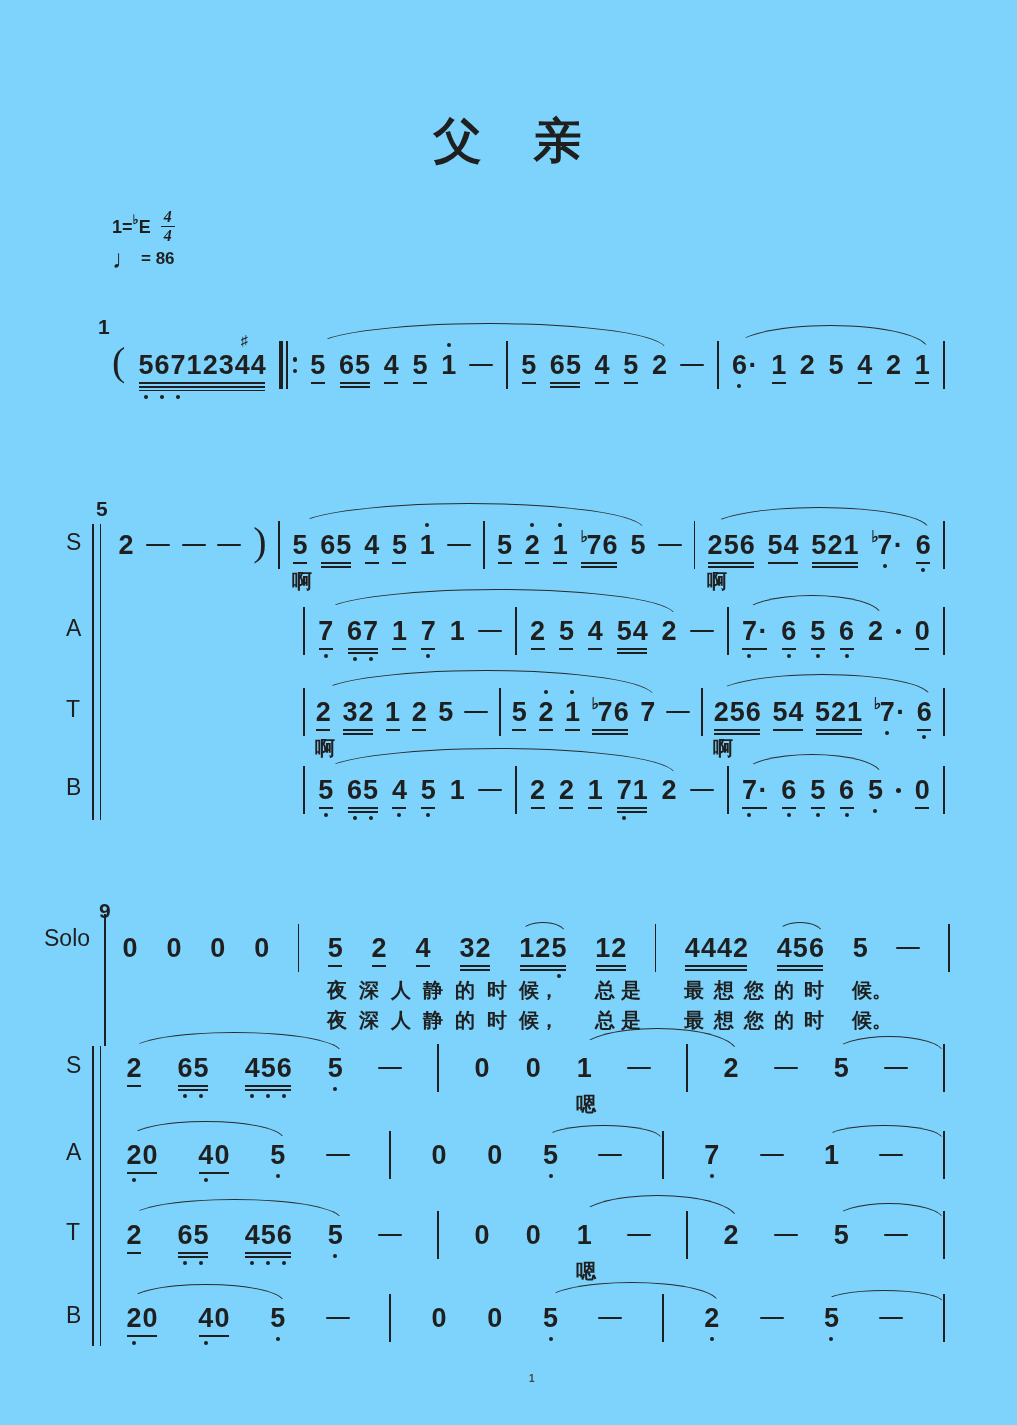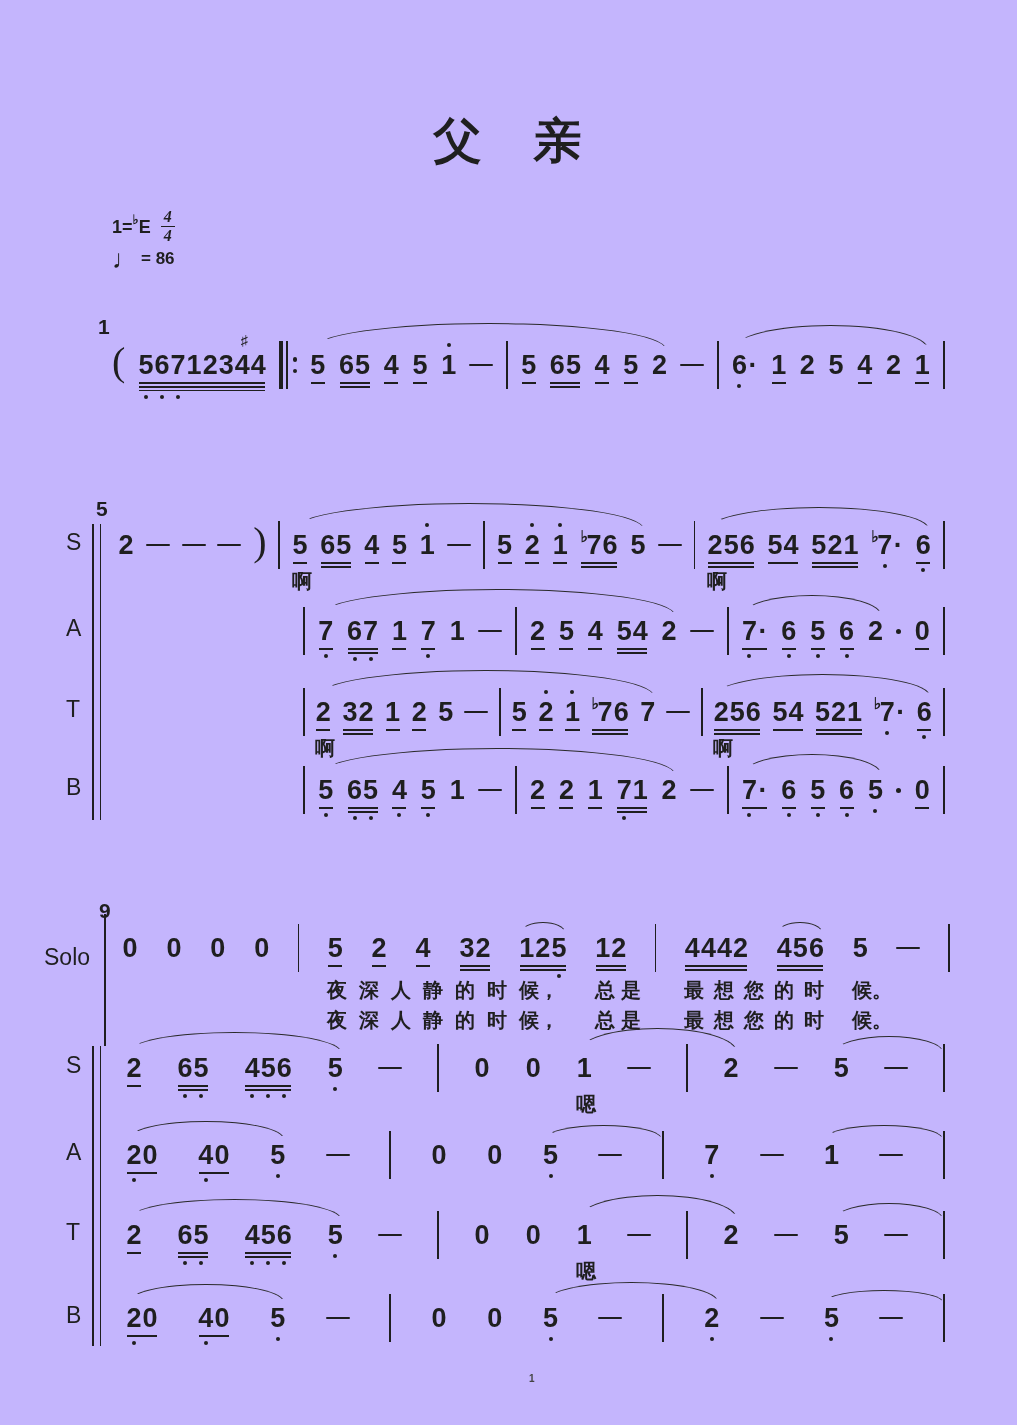--- a/index.html
+++ b/index.html
@@ -1,16 +1,16 @@
 <!DOCTYPE html>
 <html><head>
 <meta charset="utf-8">
 <style>
   html,body{margin:0;padding:0;background:#e8e8e8;}
-  .page{position:relative;width:1017px;height:1425px;background:#c4b5fd;margin:0 auto;overflow:hidden;
+  .page{position:relative;width:1017px;height:1425px;background:#7dd3fc;margin:0 auto;overflow:hidden;
         font-family:"Liberation Sans",sans-serif;color:#1f1f1f;}
   .title{position:absolute;top:84px;left:0;right:0;text-align:center;
          font:600 48px/1 "DejaVu Serif",serif;letter-spacing:2px;}
   .subtitle{position:absolute;top:158px;left:0;right:0;text-align:center;
             font:400 28px/1 "DejaVu Serif",serif;}
   .keysig{position:absolute;left:112px;top:208px;font:700 18px/1 "Liberation Sans",sans-serif;}
   .keysig .flat{font-size:13px;position:relative;top:-2px;}
   .frac{display:inline-block;vertical-align:-8px;margin-left:5px;text-align:center;}
   .frac b{display:block;font:italic 700 16px/1.1 "Liberation Serif",serif;padding:0 3px;}
   .frac b:first-child{border-bottom:1.8px solid #1f1f1f;}
@@ -492,21 +492,21 @@
         <span class="adot"></span>
         <span class="grp">
           <b class="ch">0</b>
           <i class="ul" style="bottom: -4px;"></i>
         </span>
         <span class="bar"></span>
         <div class="slur" style="left: 17px; width: 355px; height: 26px; top: -22px;"></div>
         <div class="slur" style="left: 440px; width: 138px; height: 20px; top: -16px;"></div>
       </div>
       <div class="sysnum" style="left: 99px; top: 900px;">9</div>
-      <div class="vlabel" style="left: 44px; top: 946px;">Solo</div>
+      <div class="vlabel" style="left: 44px; top: 927px;">Solo</div>
       <div class="mrow" style="left: 122px; right: 67px; top: 928px;">
         <span class="grp">
           <b class="ch">0</b>
         </span>
         <span class="grp">
           <b class="ch">0</b>
         </span>
         <span class="grp">
           <b class="ch">0</b>
         </span>

